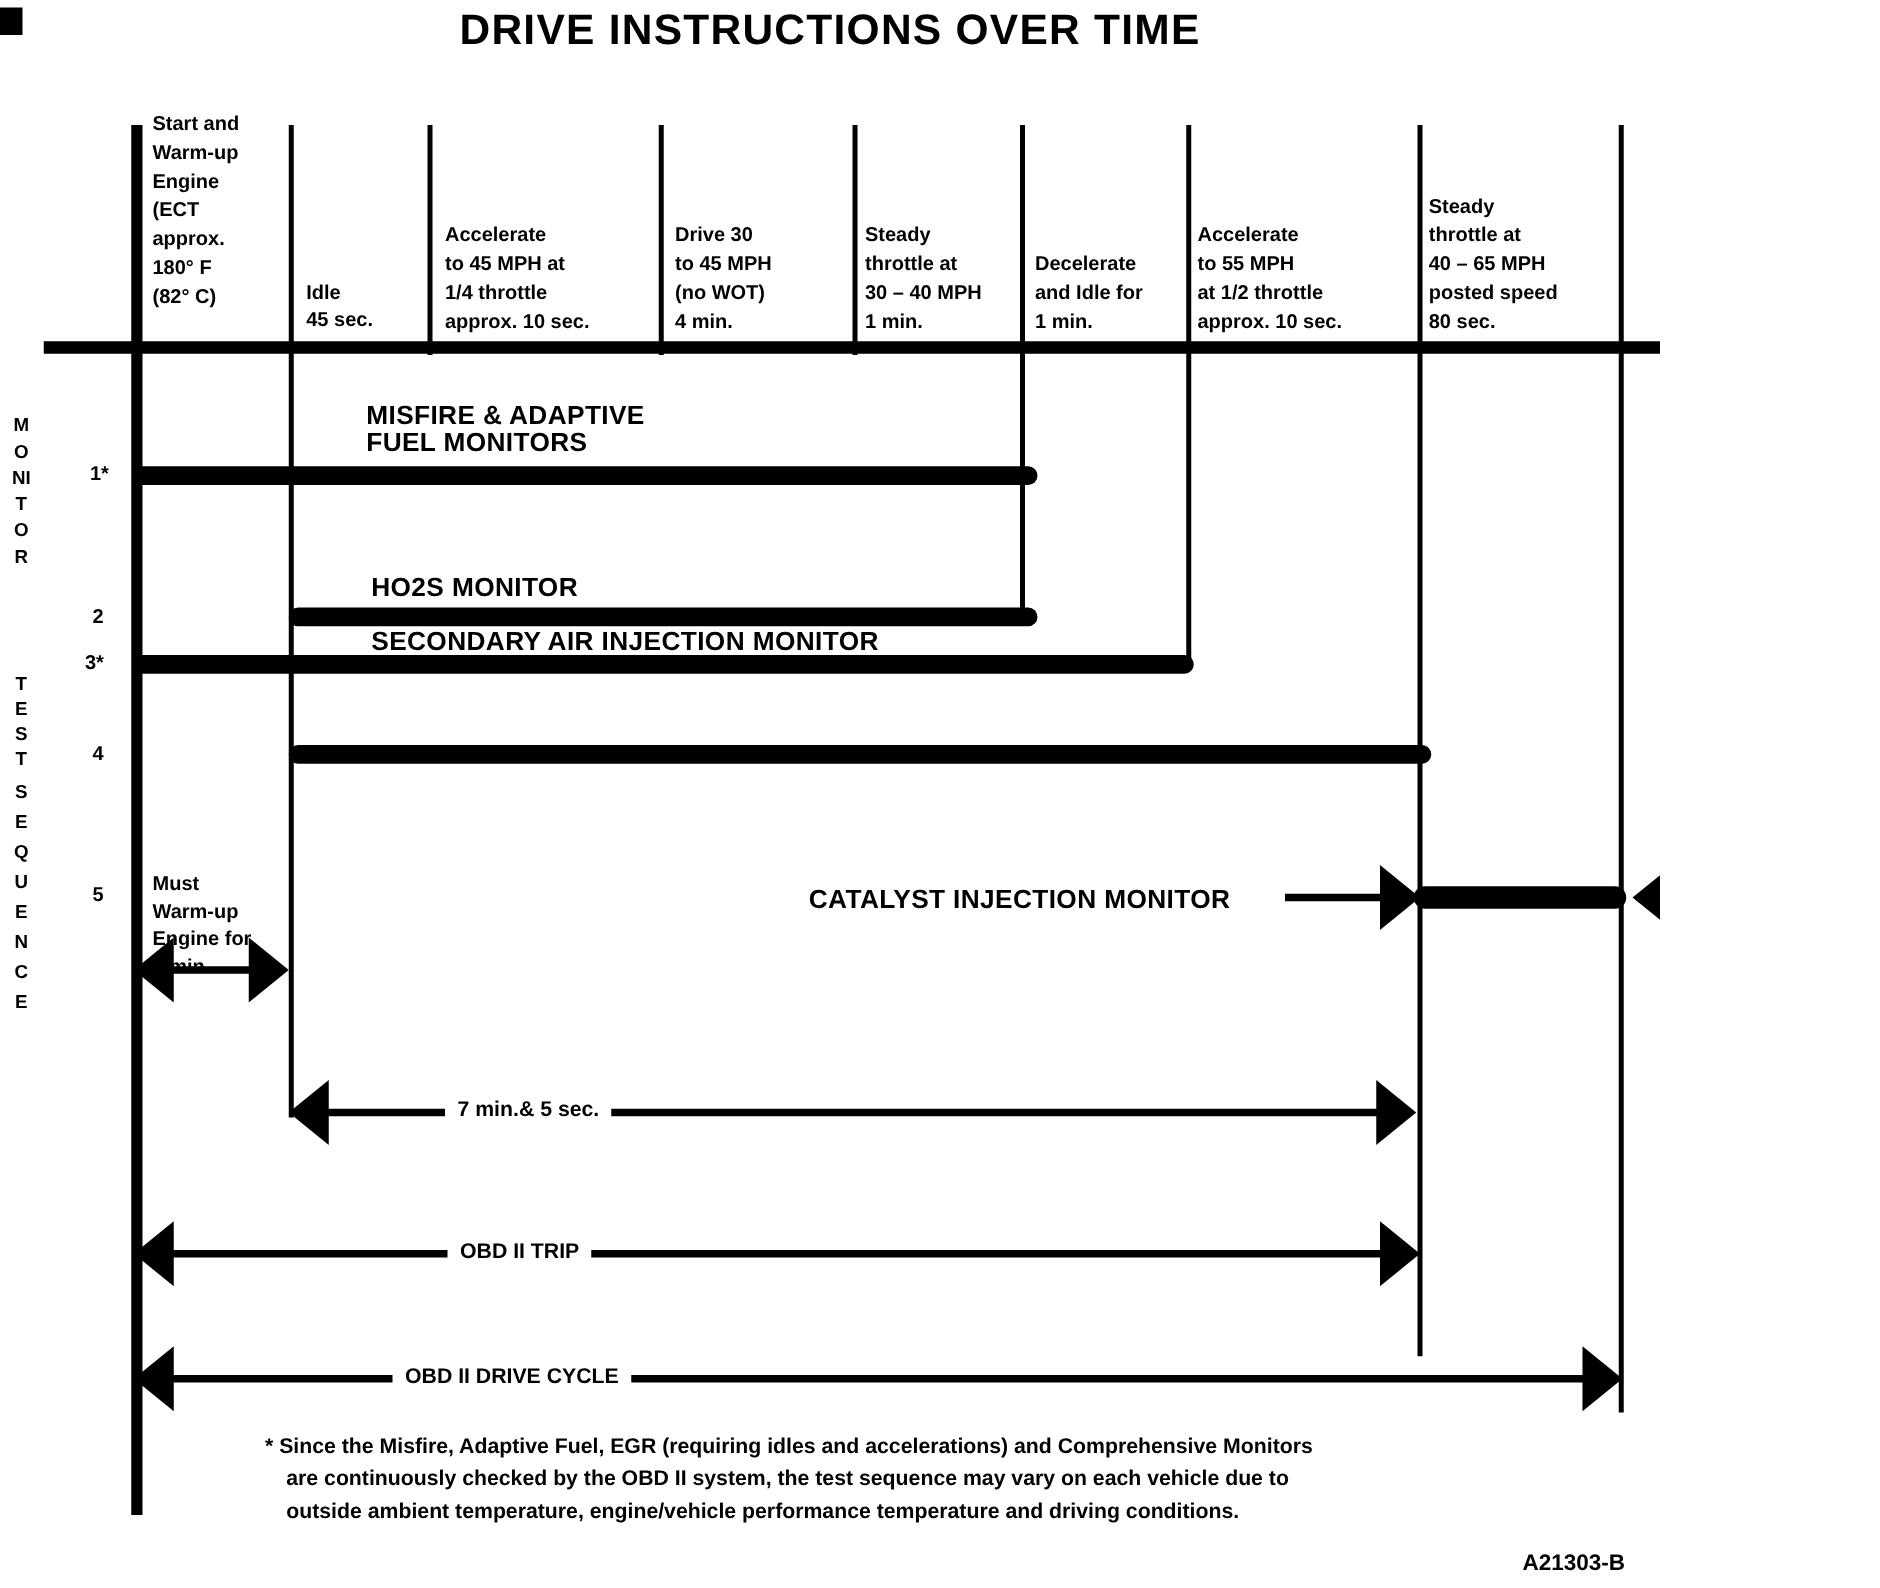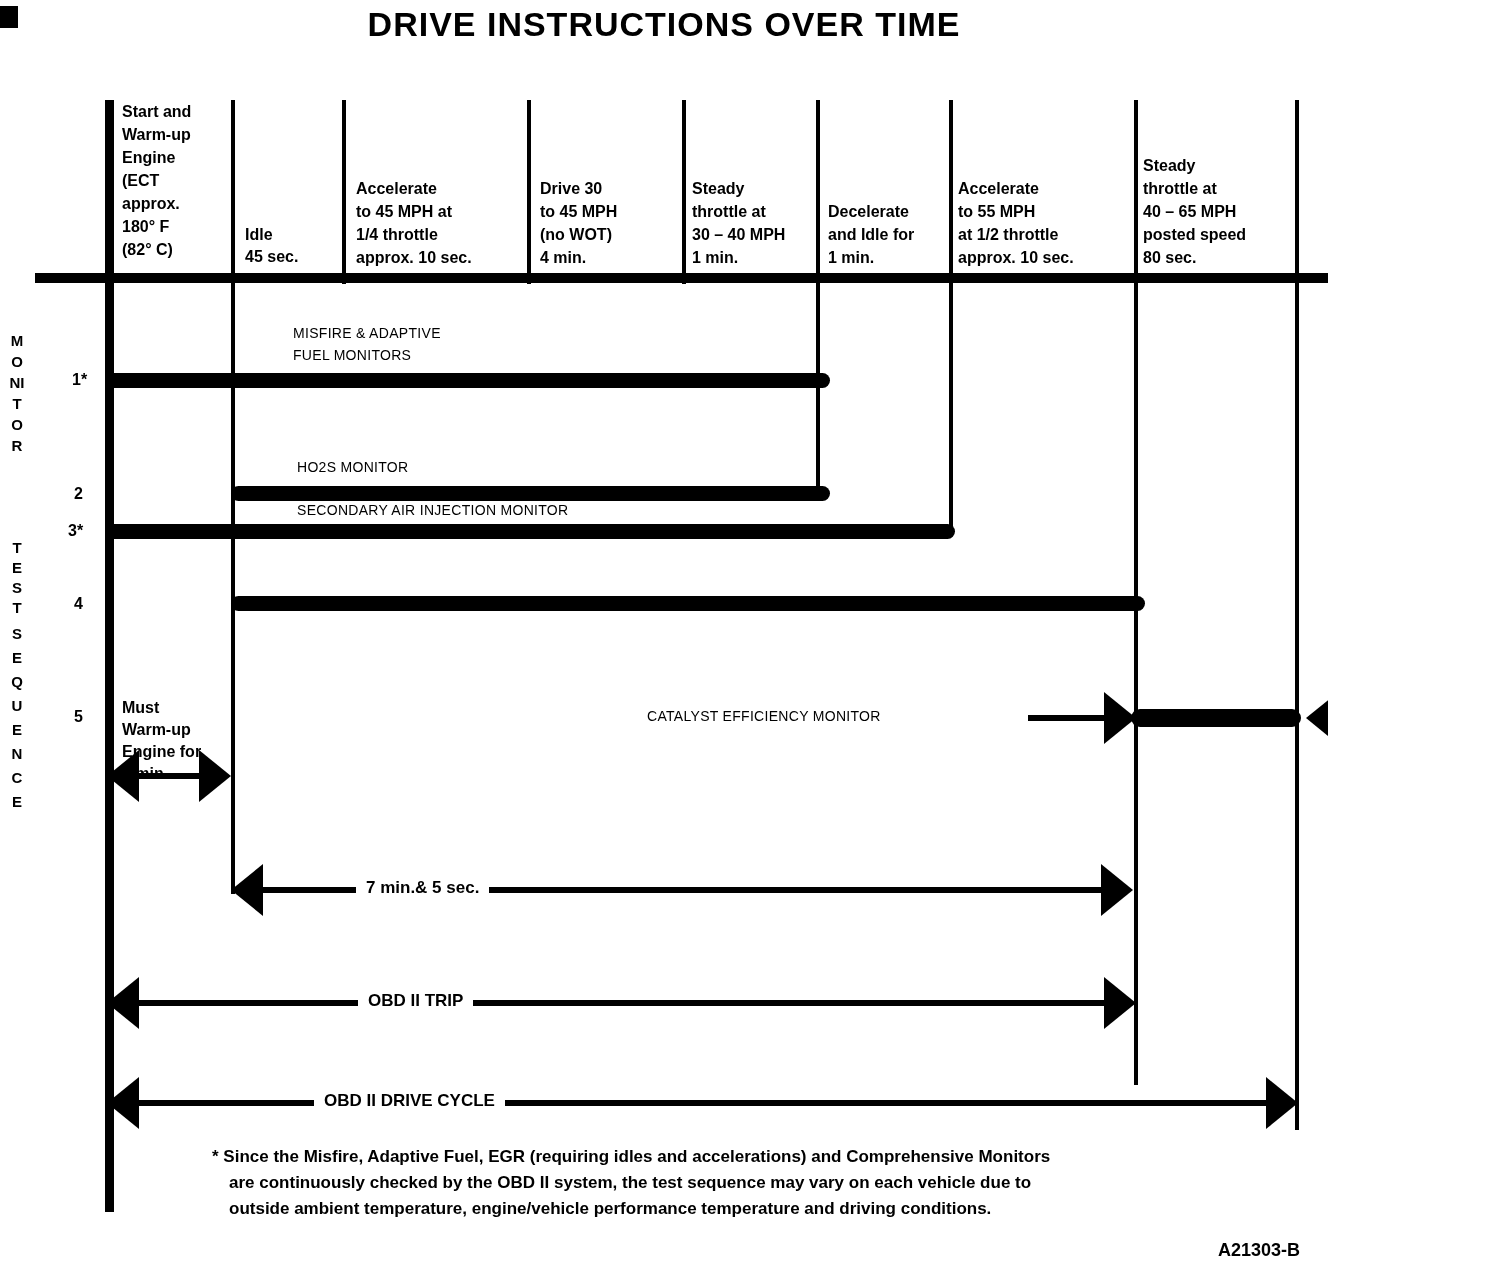--- a/index.html
+++ b/index.html
@@ -8,21 +8,21 @@
   .title{position:absolute;left:0;right:0;top:5px;text-align:center;
          font-size:34px;font-weight:bold;letter-spacing:1px;margin:0;}
   .vword{position:absolute;left:8px;width:18px;font-weight:bold;font-size:15px;
          word-break:break-all;text-align:center;}
   .vline{position:absolute;background:#000;}
   .hrule{position:absolute;background:#000;}
   .step{position:absolute;font-size:16px;font-weight:bold;line-height:22px;
         white-space:pre-line;}
   .rownum{position:absolute;font-size:16px;font-weight:bold;}
   .bar{position:absolute;height:15px;background:#000;border-radius:8px;}
-  .mlabel{position:absolute;font-size:14px;font-weight:normal;letter-spacing:.3px;
+  .mlabel{position:absolute;font-size:21px;font-weight:bold;letter-spacing:.3px;
           white-space:pre-line;}
   .note{position:absolute;font-size:16px;font-weight:bold;line-height:22px;
         white-space:pre-line;margin-top:44px;}
   .shaft{position:absolute;height:6px;background:#000;}
   .ah{position:absolute;width:0;height:0;border-top:26px solid transparent;
       border-bottom:26px solid transparent;}
   .ah.r{border-left:32px solid #000;}
   .ah.l{border-right:32px solid #000;}
   .alabel{position:absolute;background:#fff;padding:0 10px;font-size:17px;
           font-weight:bold;white-space:nowrap;}
@@ -50,21 +50,21 @@
   <div class="vline" style="left:105px;top:100px;width:9px;height:1112px;"></div>
   <div class="vline" style="left:231px;top:100px;width:4px;height:794px;"></div>
   <div class="vline" style="left:342px;top:100px;width:4px;height:184px;"></div>
   <div class="vline" style="left:527px;top:100px;width:4px;height:184px;"></div>
   <div class="vline" style="left:682px;top:100px;width:4px;height:184px;"></div>
   <div class="vline" style="left:816px;top:100px;width:4px;height:392px;"></div>
   <div class="vline" style="left:949px;top:100px;width:4px;height:430px;"></div>
   <div class="vline" style="left:1134px;top:100px;width:4px;height:985px;"></div>
   <div class="vline" style="left:1295px;top:100px;width:4px;height:1030px;"></div>
 
-  <div class="step" style="left:122px;top:100px;line-height:23px;">Start and
+  <div class="step" style="left:122px;top:88px;line-height:23px;">Start and
 Warm-up
 Engine
 (ECT
 approx.
 180° F
 (82° C)</div>
   <div class="step" style="left:245px;top:224px;">Idle
 45 sec.</div>
   <div class="step" style="left:356px;top:177px;line-height:23px;">Accelerate
 to 45 MPH at
@@ -112,21 +112,21 @@
   <div class="note" style="left:122px;top:653px;">Must
 Warm-up
 Engine for
 6 min.</div>
   <div>
     <div class="ah l" style="left:107px;top:750px;"></div>
     <div class="shaft" style="left:125px;top:773px;width:90px;"></div>
     <div class="ah r" style="left:199px;top:750px;"></div>
   </div>
 
-  <div class="mlabel" style="left:647px;top:708px;">CATALYST EFFICIENCY MONITOR</div>
+  <div class="mlabel" style="left:647px;top:708px;">CATALYST INJECTION MONITOR</div>
   <div>
     <div class="shaft" style="left:1028px;top:715px;width:82px;"></div>
     <div class="ah r" style="left:1104px;top:692px;"></div>
   </div>
   <div class="bar" style="left:1131px;top:709px;width:170px;height:18px;border-radius:9px;"></div>
   <div>
     <div class="ah l" style="left:1306px;top:692px;"></div>
     <div class="shaft" style="left:1334px;top:715px;width:74px;"></div>
   </div>
 

